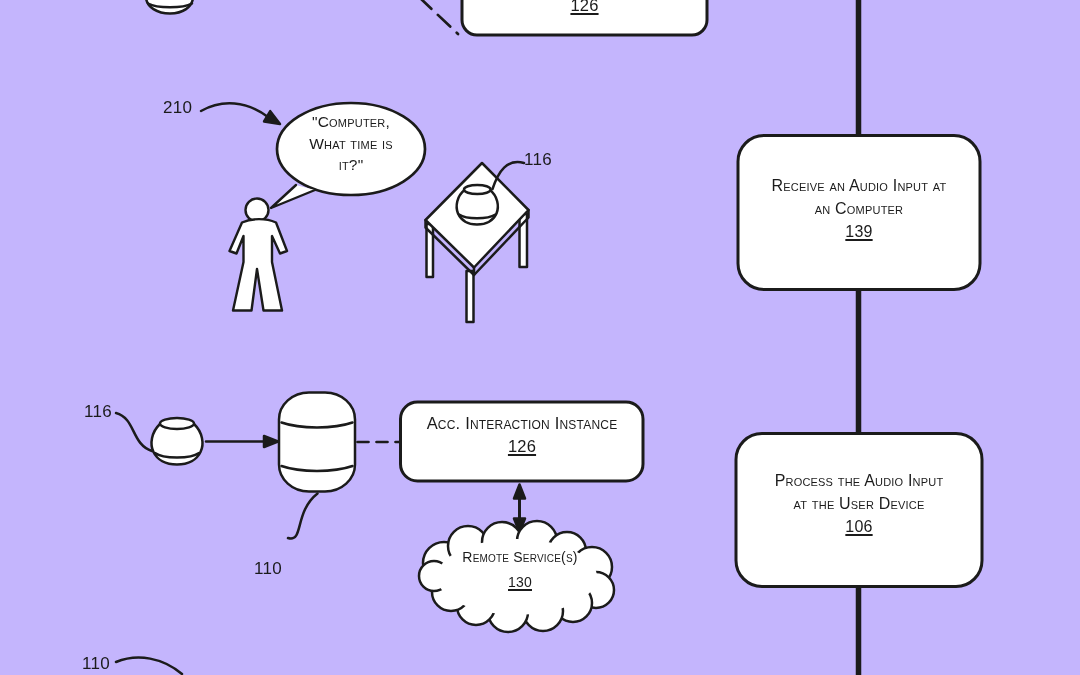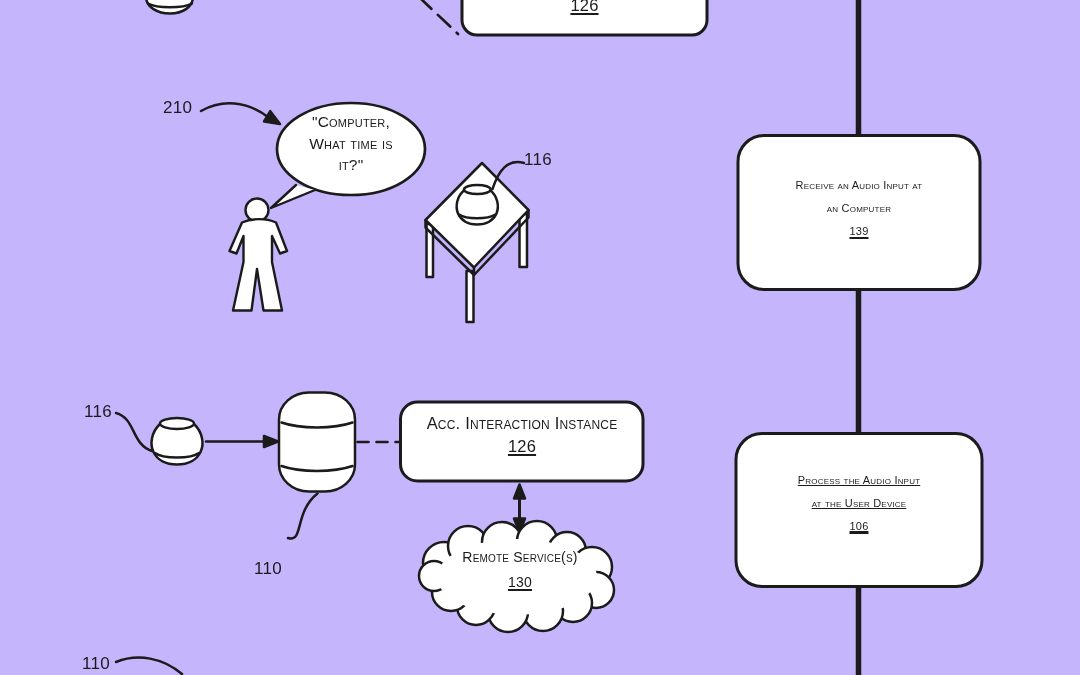--- a/index.html
+++ b/index.html
@@ -14,21 +14,21 @@
   }
   .ref{
     position:absolute;font-size:17px;color:#1b1b1b;letter-spacing:.3px;
     font-weight:500;white-space:nowrap;
   }
   .u{
     text-decoration:underline;
     text-decoration-thickness:1.6px;
     text-underline-offset:2px;
   }
-  .ln{line-height:23px;font-size:11px;}
+  .ln{line-height:23px;font-size:16px;}
 </style>
 </head>
 <body>
 
 <div class="stage">
 
   <svg width="1080" height="675" viewBox="0 0 1080 675">
     <g fill="none" stroke="#1b1b1b" stroke-width="2.5" stroke-linecap="round" stroke-linejoin="round">
 
       <g stroke-width="5.5">
@@ -172,21 +172,21 @@
   <div class="txt" style="left:402px;top:412px;width:240px;font-size:16.5px;line-height:22.5px;">
     <div>Acc. Interaction Instance</div>
     <div><span class="u">126</span></div>
   </div>
 
   <div class="txt" style="left:424px;top:545px;width:192px;font-size:14px;line-height:25px;">
     <div>Remote Service(s)</div>
     <div><span class="u">130</span></div>
   </div>
 
-  <div class="txt ln" style="left:738px;top:469px;width:242px;text-decoration:underline;">
+  <div class="txt ln" style="left:738px;top:469px;width:242px;">
     <div>Process the Audio Input</div>
     <div>at the User Device</div>
     <div><span class="u">106</span></div>
   </div>
 
   <div class="ref" style="left:82px;top:654px;">110</div>
 
 </div>
 
 </body></html>

